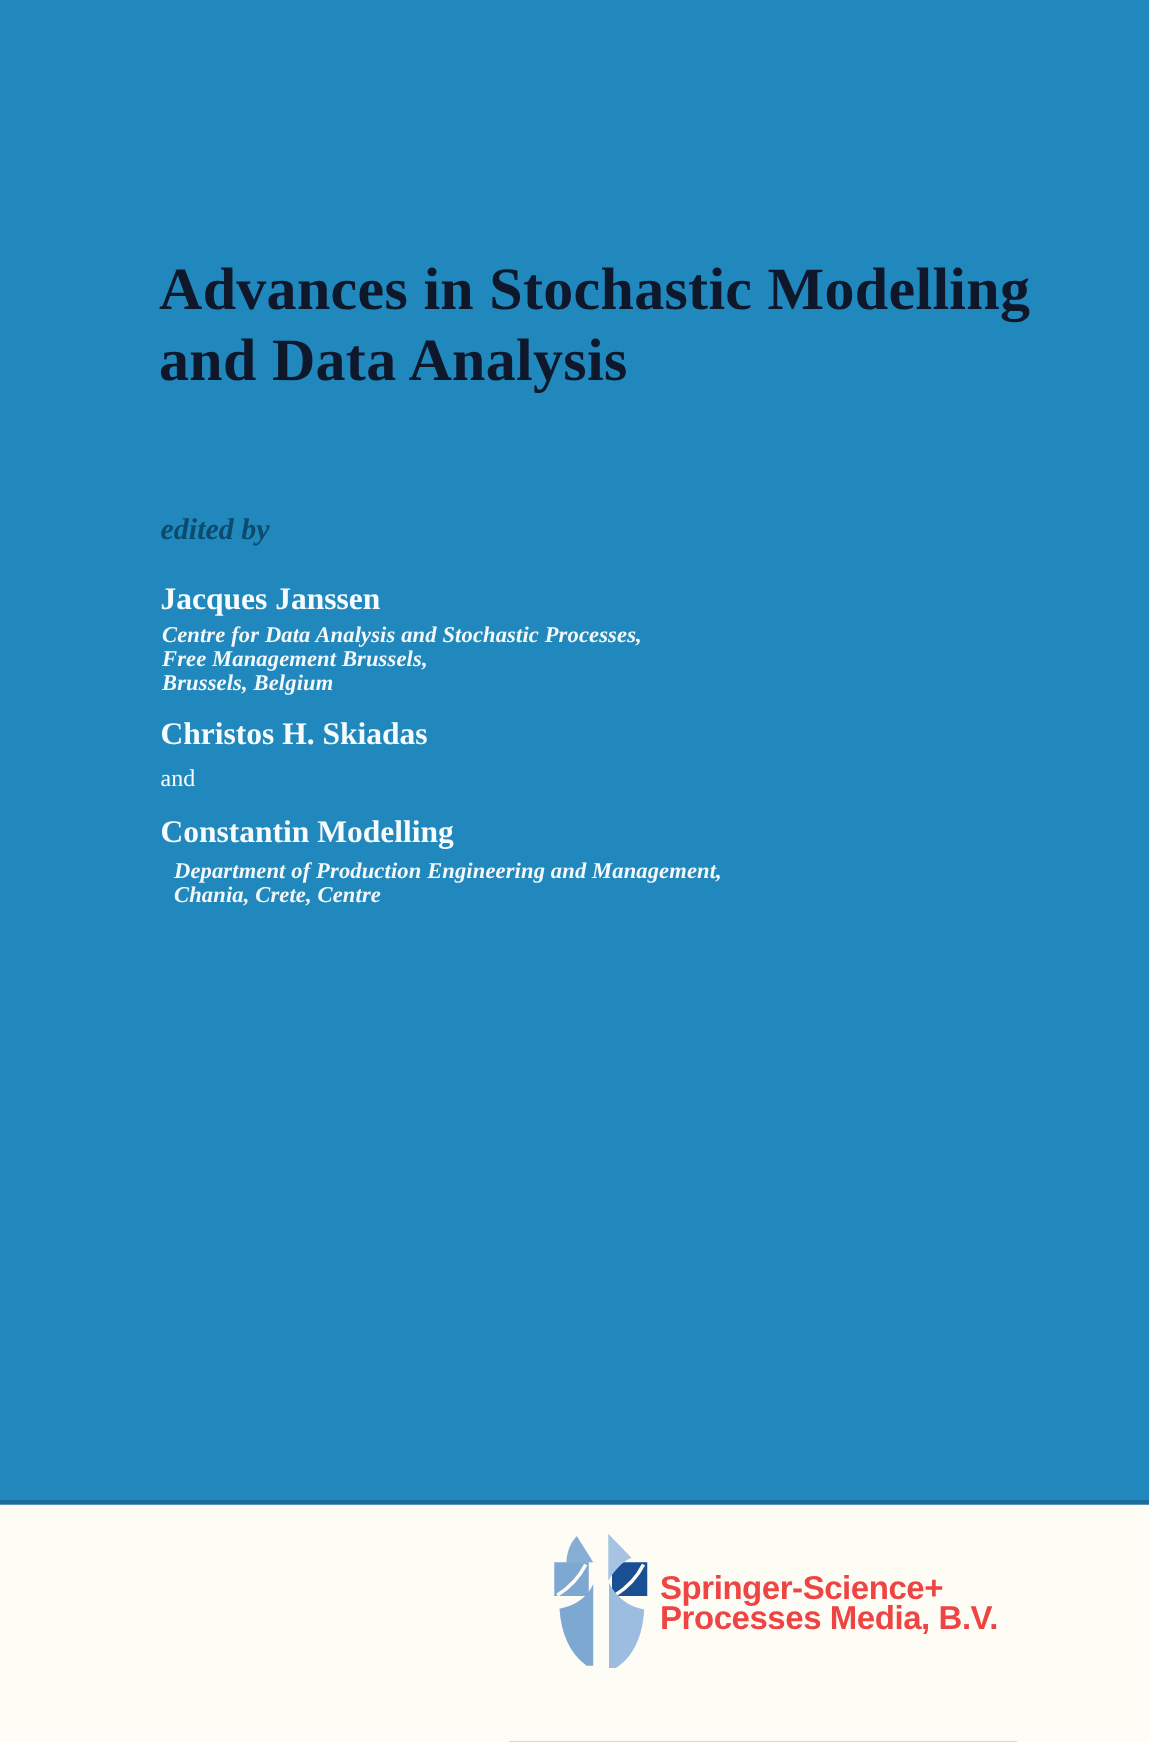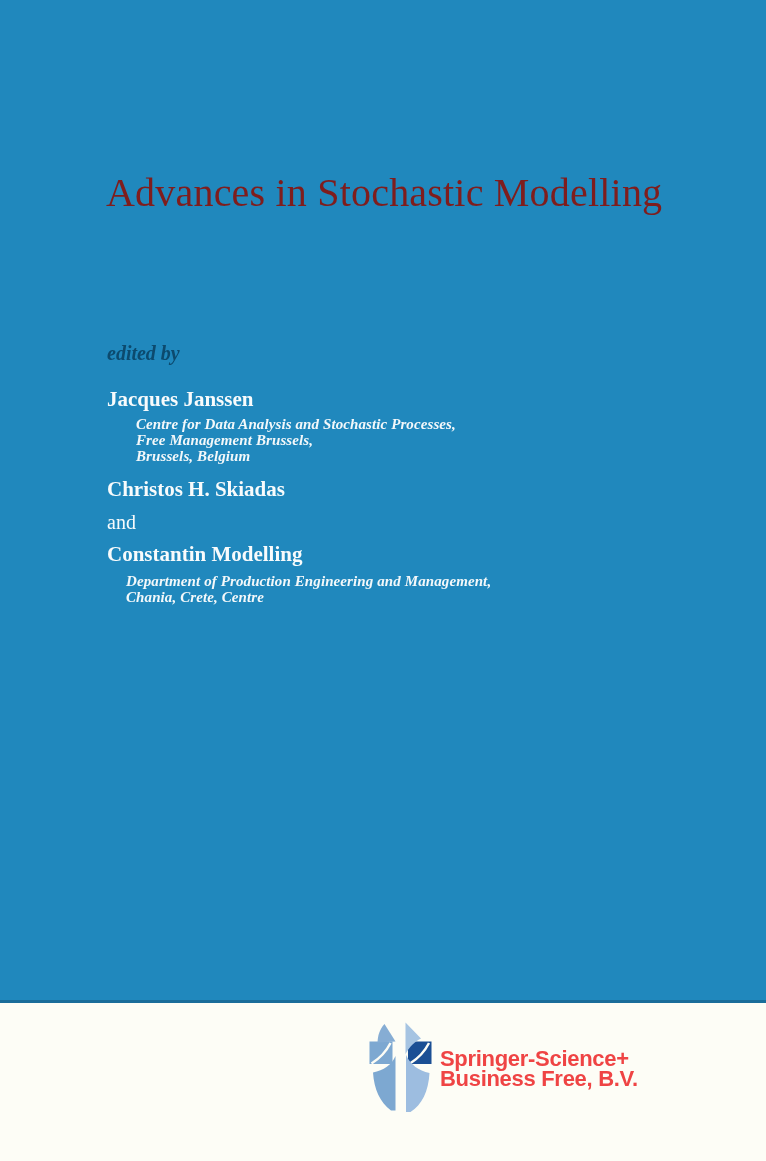--- a/index.html
+++ b/index.html
@@ -18,56 +18,55 @@
     height: 1000px;
     background: #2088bd;
     border-bottom: 3px solid #1a6d9a;
   }
   .abs { position: absolute; }
   .book-title {
     left: 106px; top: 169px;
     width: 620px;
     font-size: 40px;
     line-height: 47px;
-    font-weight: 400;
-    color: #7f1d1d;
+    font-weight: 700;
+    color: #0f172a;
     letter-spacing: 0.2px;
   }
   .edited-by {
     left: 107px; top: 342px;
     font-size: 20px;
     font-weight: 700;
     font-style: italic;
     color: #0c4a6e;
   }
   .editor-name {
     font-size: 21px;
     line-height: 22px;
     font-weight: 700;
     color: #f8fbfc;
   }
   .name-janssen    { left: 107px; top: 388px; }
   .name-skiadas    { left: 107px; top: 478px; }
   .name-zopounidis { left: 107px; top: 543px; }
   .connector-and {
     left: 107px; top: 511px;
-    font-size: 20px;
+    font-size: 16px;
     color: #f8fbfc;
   }
   .affiliation {
     font-size: 15px;
     line-height: 16px;
     font-weight: 700;
     font-style: italic;
     color: #f3f8fa;
     letter-spacing: 0.1px;
-    margin-left: 28px;
   }
   .affil-1 { left: 108px; top: 416px; }
-  .affil-2 { left: 98px; top: 573px; }
+  .affil-2 { left: 116px; top: 573px; }
   .publisher-logo {
     left: 366px; top: 1020px;
     width: 66px; height: 92px;
   }
   .publisher-name {
     left: 440px; top: 1049px;
     font-family: "Liberation Sans", sans-serif;
     font-size: 22px;
     line-height: 20px;
     font-weight: 700;
@@ -78,20 +77,21 @@
 </style>
 </head>
 <body>
 
 <div class="cover">
 
   <div class="blue-panel"></div>
 
   <div class="abs book-title">
     <div>Advances in Stochastic Modelling</div>
+    <div>and Data Analysis</div>
   </div>
 
   <div class="abs edited-by">edited by</div>
 
   <div class="abs editor-name name-janssen">Jacques Janssen</div>
   <div class="abs affiliation affil-1">
     <div>Centre for Data Analysis and Stochastic Processes,</div>
     <div>Free Management Brussels,</div>
     <div>Brussels, Belgium</div>
   </div>
@@ -118,16 +118,16 @@
 
     <path d="M39.5,2.5 L39.5,34 C43.5,27 48.5,21.5 55,18.5 Z" fill="#a6c4e2"></path>
 
     <path d="M7,52.5 C8,69 14,82.5 25,90.5 L29.5,90.5 L29.5,36 C26,44.5 17.5,50.5 7,52.5 Z" fill="#7da8d1"></path>
 
     <path d="M63.5,53 C62.5,71 56,85 44.5,92 L40,92 L40,35 C44,44 52.5,51 63.5,53 Z" fill="#9dbde0"></path>
   </svg>
 
   <div class="abs publisher-name">
     <div>Springer-Science+</div>
-    <div>Business Free, B.V.</div>
+    <div>Processes Media, B.V.</div>
   </div>
 
 </div>
 
 </body></html>

